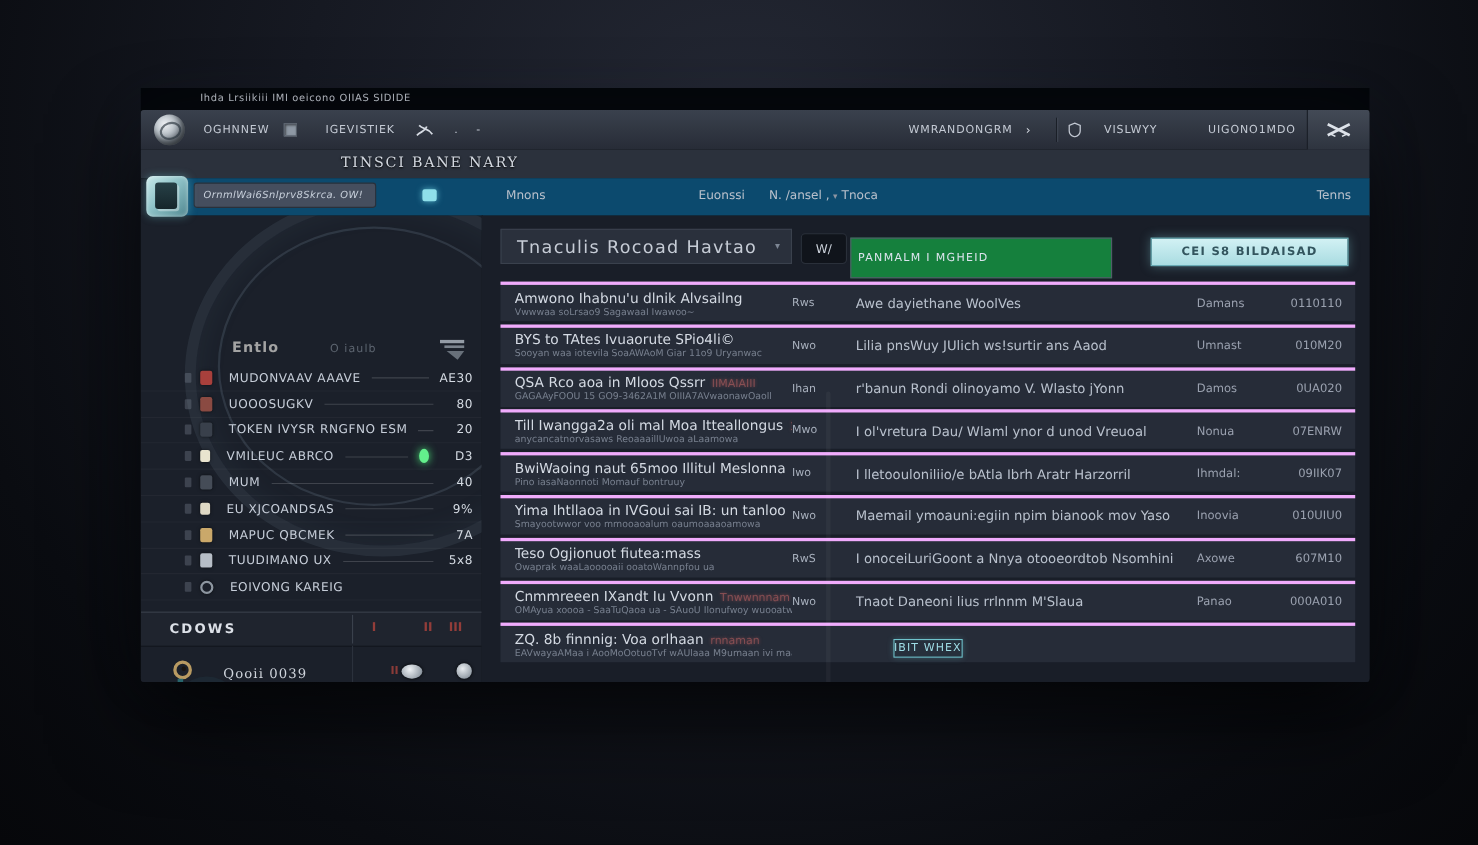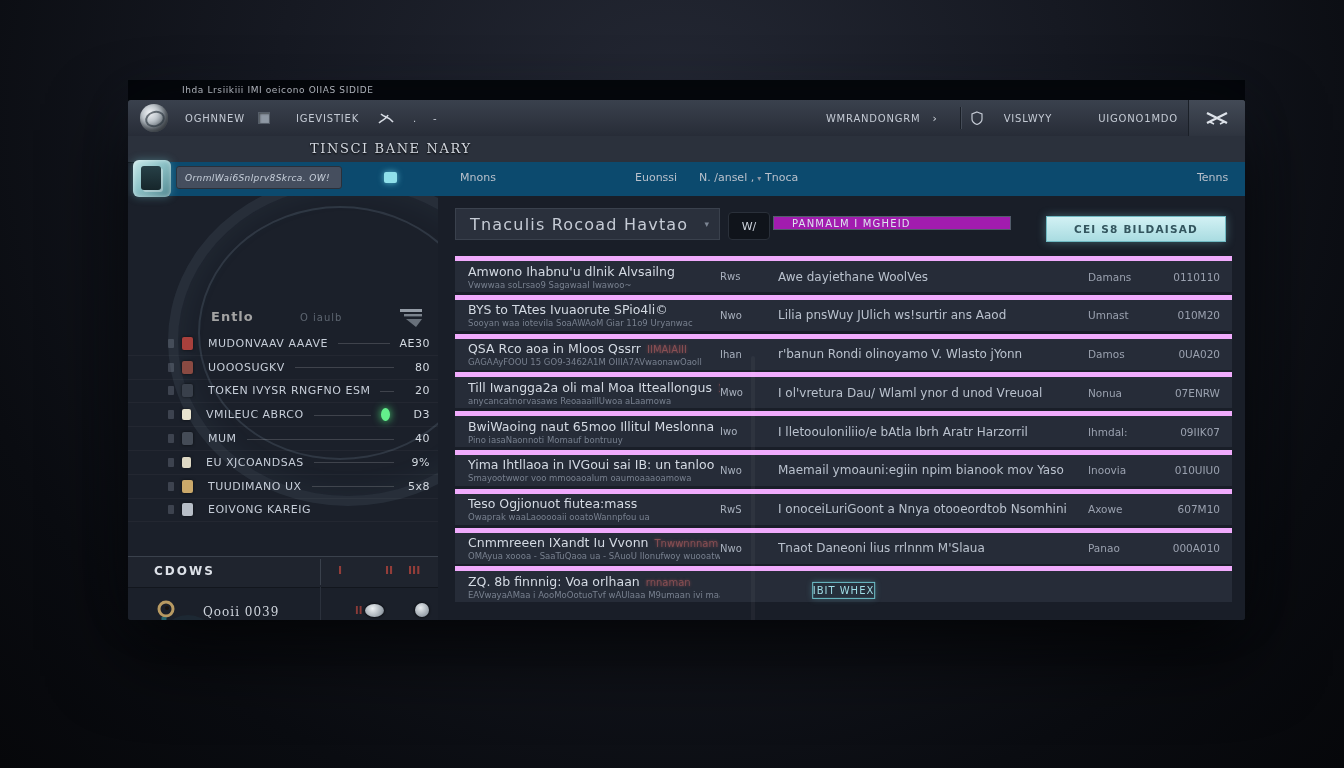--- a/index.html
+++ b/index.html
@@ -101,28 +101,28 @@
   .sprite{position:absolute;left:22px;top:8px;}
   
   .mainpanel{position:absolute;left:310px;top:96px;width:807px;height:424px;background:#191e28;}
   .list-title-box{position:absolute;left:17px;top:12px;width:265px;height:32px;background:#2a303c;
     border:1px solid #3a414d;display:flex;align-items:center;justify-content:space-between;
     padding:0 10px 0 14px;box-sizing:border-box;}
   .list-title{font-size:16px;color:#c6ccd6;letter-spacing:1.2px;white-space:nowrap;}
   .box-caret{font-size:9px;color:#7d8694;}
   .wbtn{position:absolute;left:290px;top:16px;width:40px;height:26px;background:#10141b;border:1px solid #2a303a;
     border-radius:4px;color:#cfd5de;font-size:11px;display:flex;align-items:center;justify-content:center;}
-  .filter-input{position:absolute;left:335px;top:20px;width:238px;height:14px;background:#a21caf;border:1px solid #525c6a;
-    color:#dde4ee;font-size:10px;letter-spacing:1.2px;padding:0 18px;box-sizing:border-box;
+  .filter-input{position:absolute;left:335px;top:20px;width:238px;height:37px;background:#15803d;border:1px solid #525c6a;
+    color:#dde4ee;font-size:10px;letter-spacing:1.2px;padding:0 6px;box-sizing:border-box;
     font-family:"DejaVu Sans",sans-serif;}
   .primary-btn{position:absolute;left:608px;top:20px;width:178px;height:24px;
     background:linear-gradient(#d2f1f4,#a9dce1);border:1px solid #6fb9c2;box-shadow:0 0 10px rgba(140,220,230,.35);
     color:#33555e;font-size:10.5px;font-weight:bold;letter-spacing:1.2px;display:flex;align-items:center;justify-content:center;}
   .table{position:absolute;left:17px;top:60px;width:777px;}
-  .trow{position:relative;height:36px;background:#262c38;border-top:5px solid #f0abfc;margin-bottom:2.8px;
+  .trow{position:relative;height:36px;background:#262c38;border-top:3px solid #f0abfc;margin-bottom:2.8px;
     display:flex;align-items:center;box-sizing:border-box;padding-left:13px;}
   .c1{width:252px;flex:none;overflow:hidden;}
   .c1 .t{font-size:12.5px;color:#d4dae3;white-space:nowrap;}
   .c1 .t .extra{color:rgba(190,100,100,.55);text-shadow:0 0 3px rgba(190,90,90,.6);font-size:10px;margin-left:6px;}
   .c1 .s{font-size:8.5px;color:#78808f;white-space:nowrap;margin-top:1px;}
   .c2{width:58px;flex:none;font-size:10px;color:#a8b0bd;}
   .c3{flex:1;font-size:12px;color:#b9c1cd;white-space:nowrap;overflow:hidden;}
   .c4{width:132px;flex:none;display:flex;justify-content:space-between;margin-right:12px;
     font-size:10.5px;color:#9aa1af;}
   .load-more{position:absolute;left:50%;top:50%;transform:translate(-50%,-30%);border:1px solid #6fc3cc;
@@ -242,20 +242,27 @@
         <div class="sb-item">
           <span class="sb-ico-a"></span>
           <span class="sb-ico-b"></span>
           <span class="sb-label">EU XJCOANDSAS</span>
           <span class="sb-leader"></span>
           <span class="sb-value">9%</span>
         </div>
         <div class="sb-item">
           <span class="sb-ico-a"></span>
           <span class="sb-ico-b"></span>
+          <span class="sb-label">MAPUC QBCMEK</span>
+          <span class="sb-leader"></span>
+          <span class="sb-value">7A</span>
+        </div>
+        <div class="sb-item">
+          <span class="sb-ico-a"></span>
+          <span class="sb-ico-b"></span>
           <span class="sb-label">TUUDIMANO UX</span>
           <span class="sb-leader"></span>
           <span class="sb-value">5x8</span>
         </div>
         <div class="sb-item">
           <span class="sb-ico-a"></span>
           <span class="sb-ico-b"></span>
           <span class="sb-label">EOIVONG KAREIG</span>
           <span class="sb-leader" style="border:none;"></span>
           <span class="sb-value"></span>

